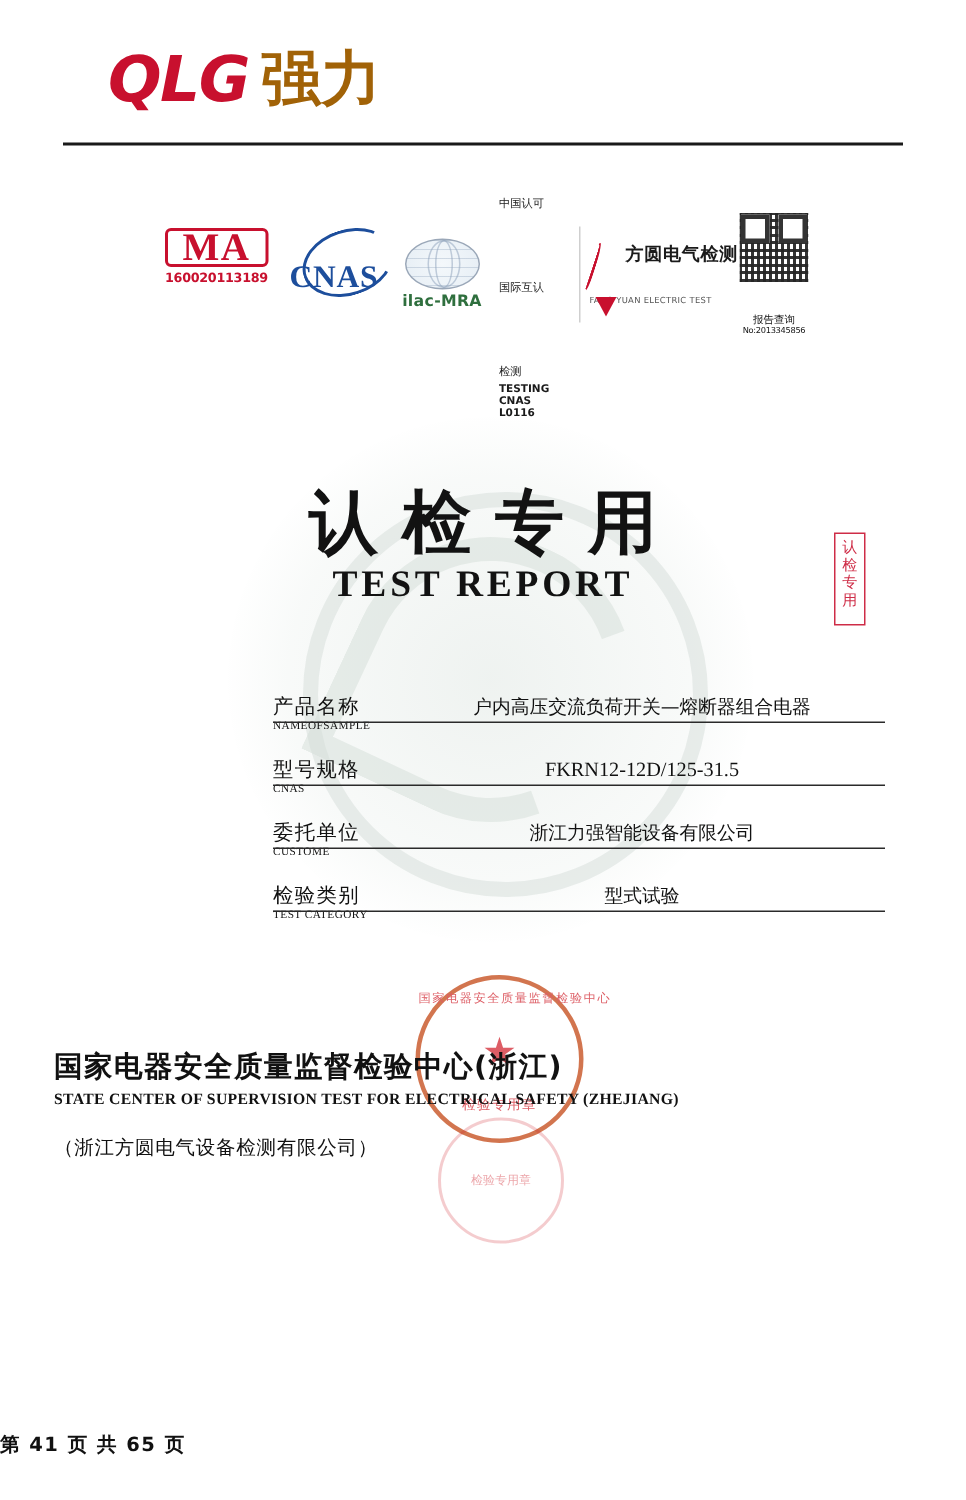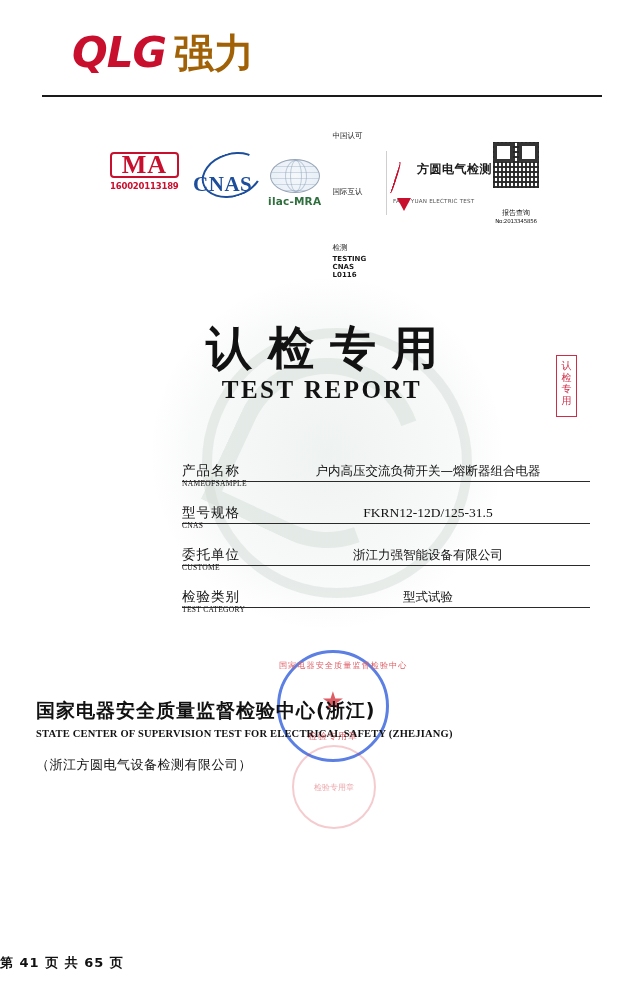--- a/index.html
+++ b/index.html
@@ -421,21 +421,21 @@
   }
 
   
   .seal-round {
     position: absolute;
     left: 277px;
     top: 650px;
     width: 112px;
     height: 112px;
     border-radius: 50%;
-    border: 3px solid #1d4ed8;
+    border: 3px solid #c2410c;
     opacity: .72;
     pointer-events: none;
   }
   .seal-round .star {
     position: absolute;
     left: 50%; top: 46%;
     transform: translate(-50%,-50%);
     font-size: 26px;
     color: #d0202a;
     line-height: 1;

